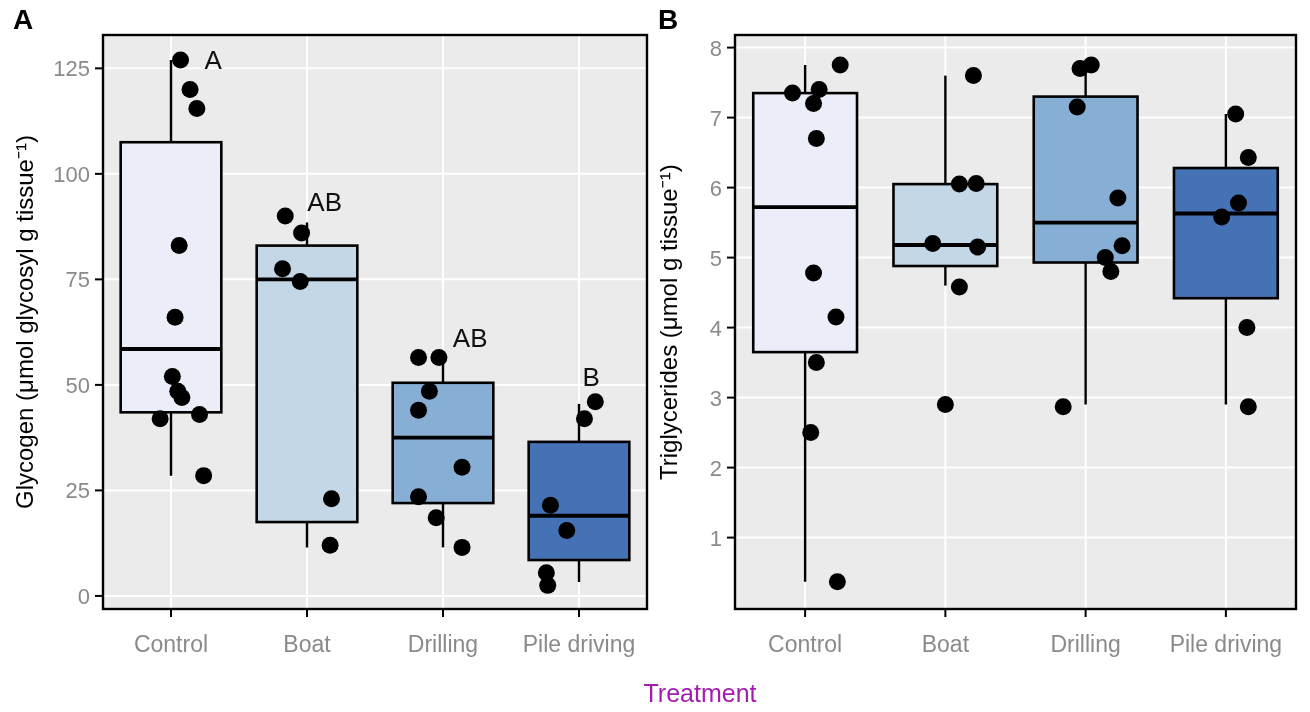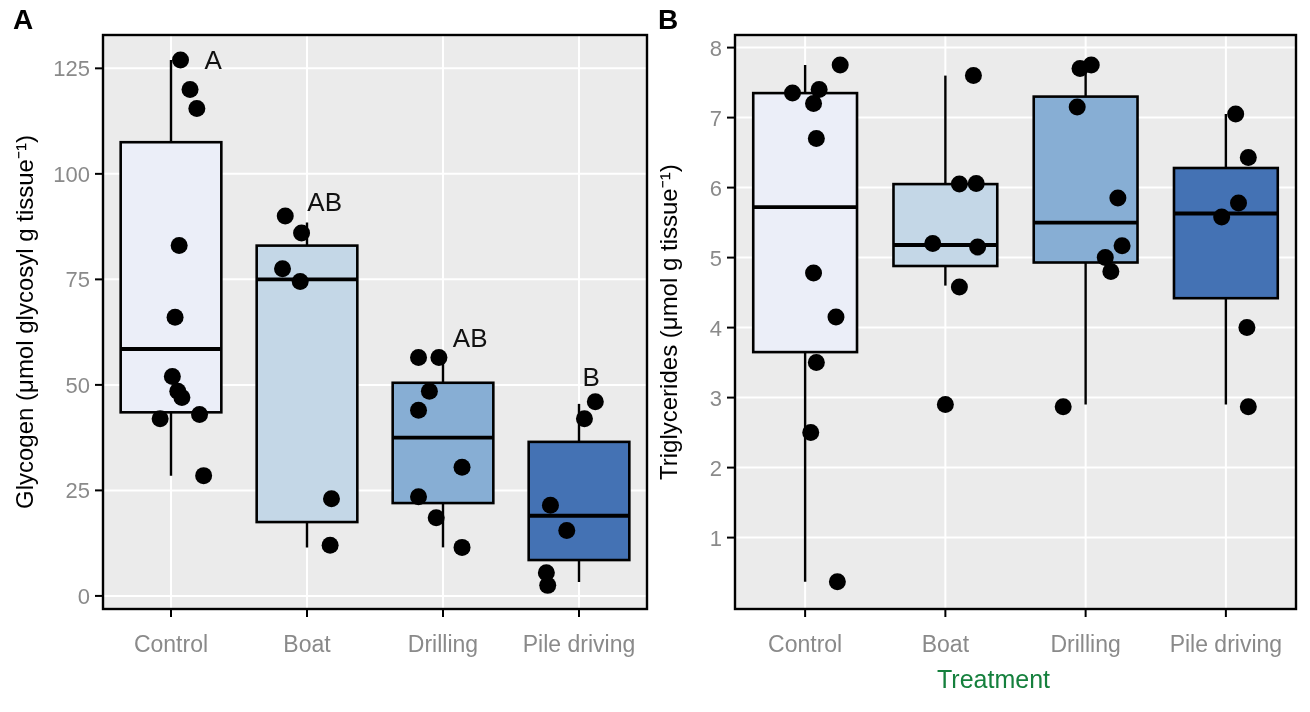--- a/index.html
+++ b/index.html
@@ -5,22 +5,22 @@
   html,body{margin:0;padding:0;background:#ffffff;}
   .figure{position:relative;width:1310px;height:712px;background:#ffffff;
           font-family:"Liberation Sans",sans-serif;overflow:hidden;}
   #chart-svg{position:absolute;left:0;top:0;}
   #chart-svg text{font-family:"Liberation Sans",sans-serif;}
   .panel-letter{position:absolute;font-size:28px;font-weight:700;color:#000;}
   .y-axis-title{position:absolute;top:35px;height:574px;width:36px;
                 display:flex;align-items:center;justify-content:center;
                 writing-mode:vertical-rl;transform:rotate(180deg);
                 font-size:24px;color:#000;white-space:nowrap;}
-  .x-axis-title{position:absolute;left:350px;top:665px;width:700px;
-                text-align:right;font-size:25px;color:#15803d;}
+  .x-axis-title{position:absolute;left:350px;top:679px;width:700px;
+                text-align:center;font-size:25px;color:#a21caf;}
 </style>
 </head>
 <body>
 
 <div class="figure">
   <svg id="chart-svg" width="1310" height="712">
       <rect x="103" y="35" width="544" height="574" fill="#EBEBEB"></rect>
       <line x1="103" x2="647" y1="595.9161764705883" y2="595.9161764705883" stroke="#FFFFFF" stroke-width="2"></line>
       <line x1="103" x2="647" y1="490.4014705882353" y2="490.4014705882353" stroke="#FFFFFF" stroke-width="2"></line>
       <line x1="103" x2="647" y1="384.8867647058824" y2="384.8867647058824" stroke="#FFFFFF" stroke-width="2"></line>

